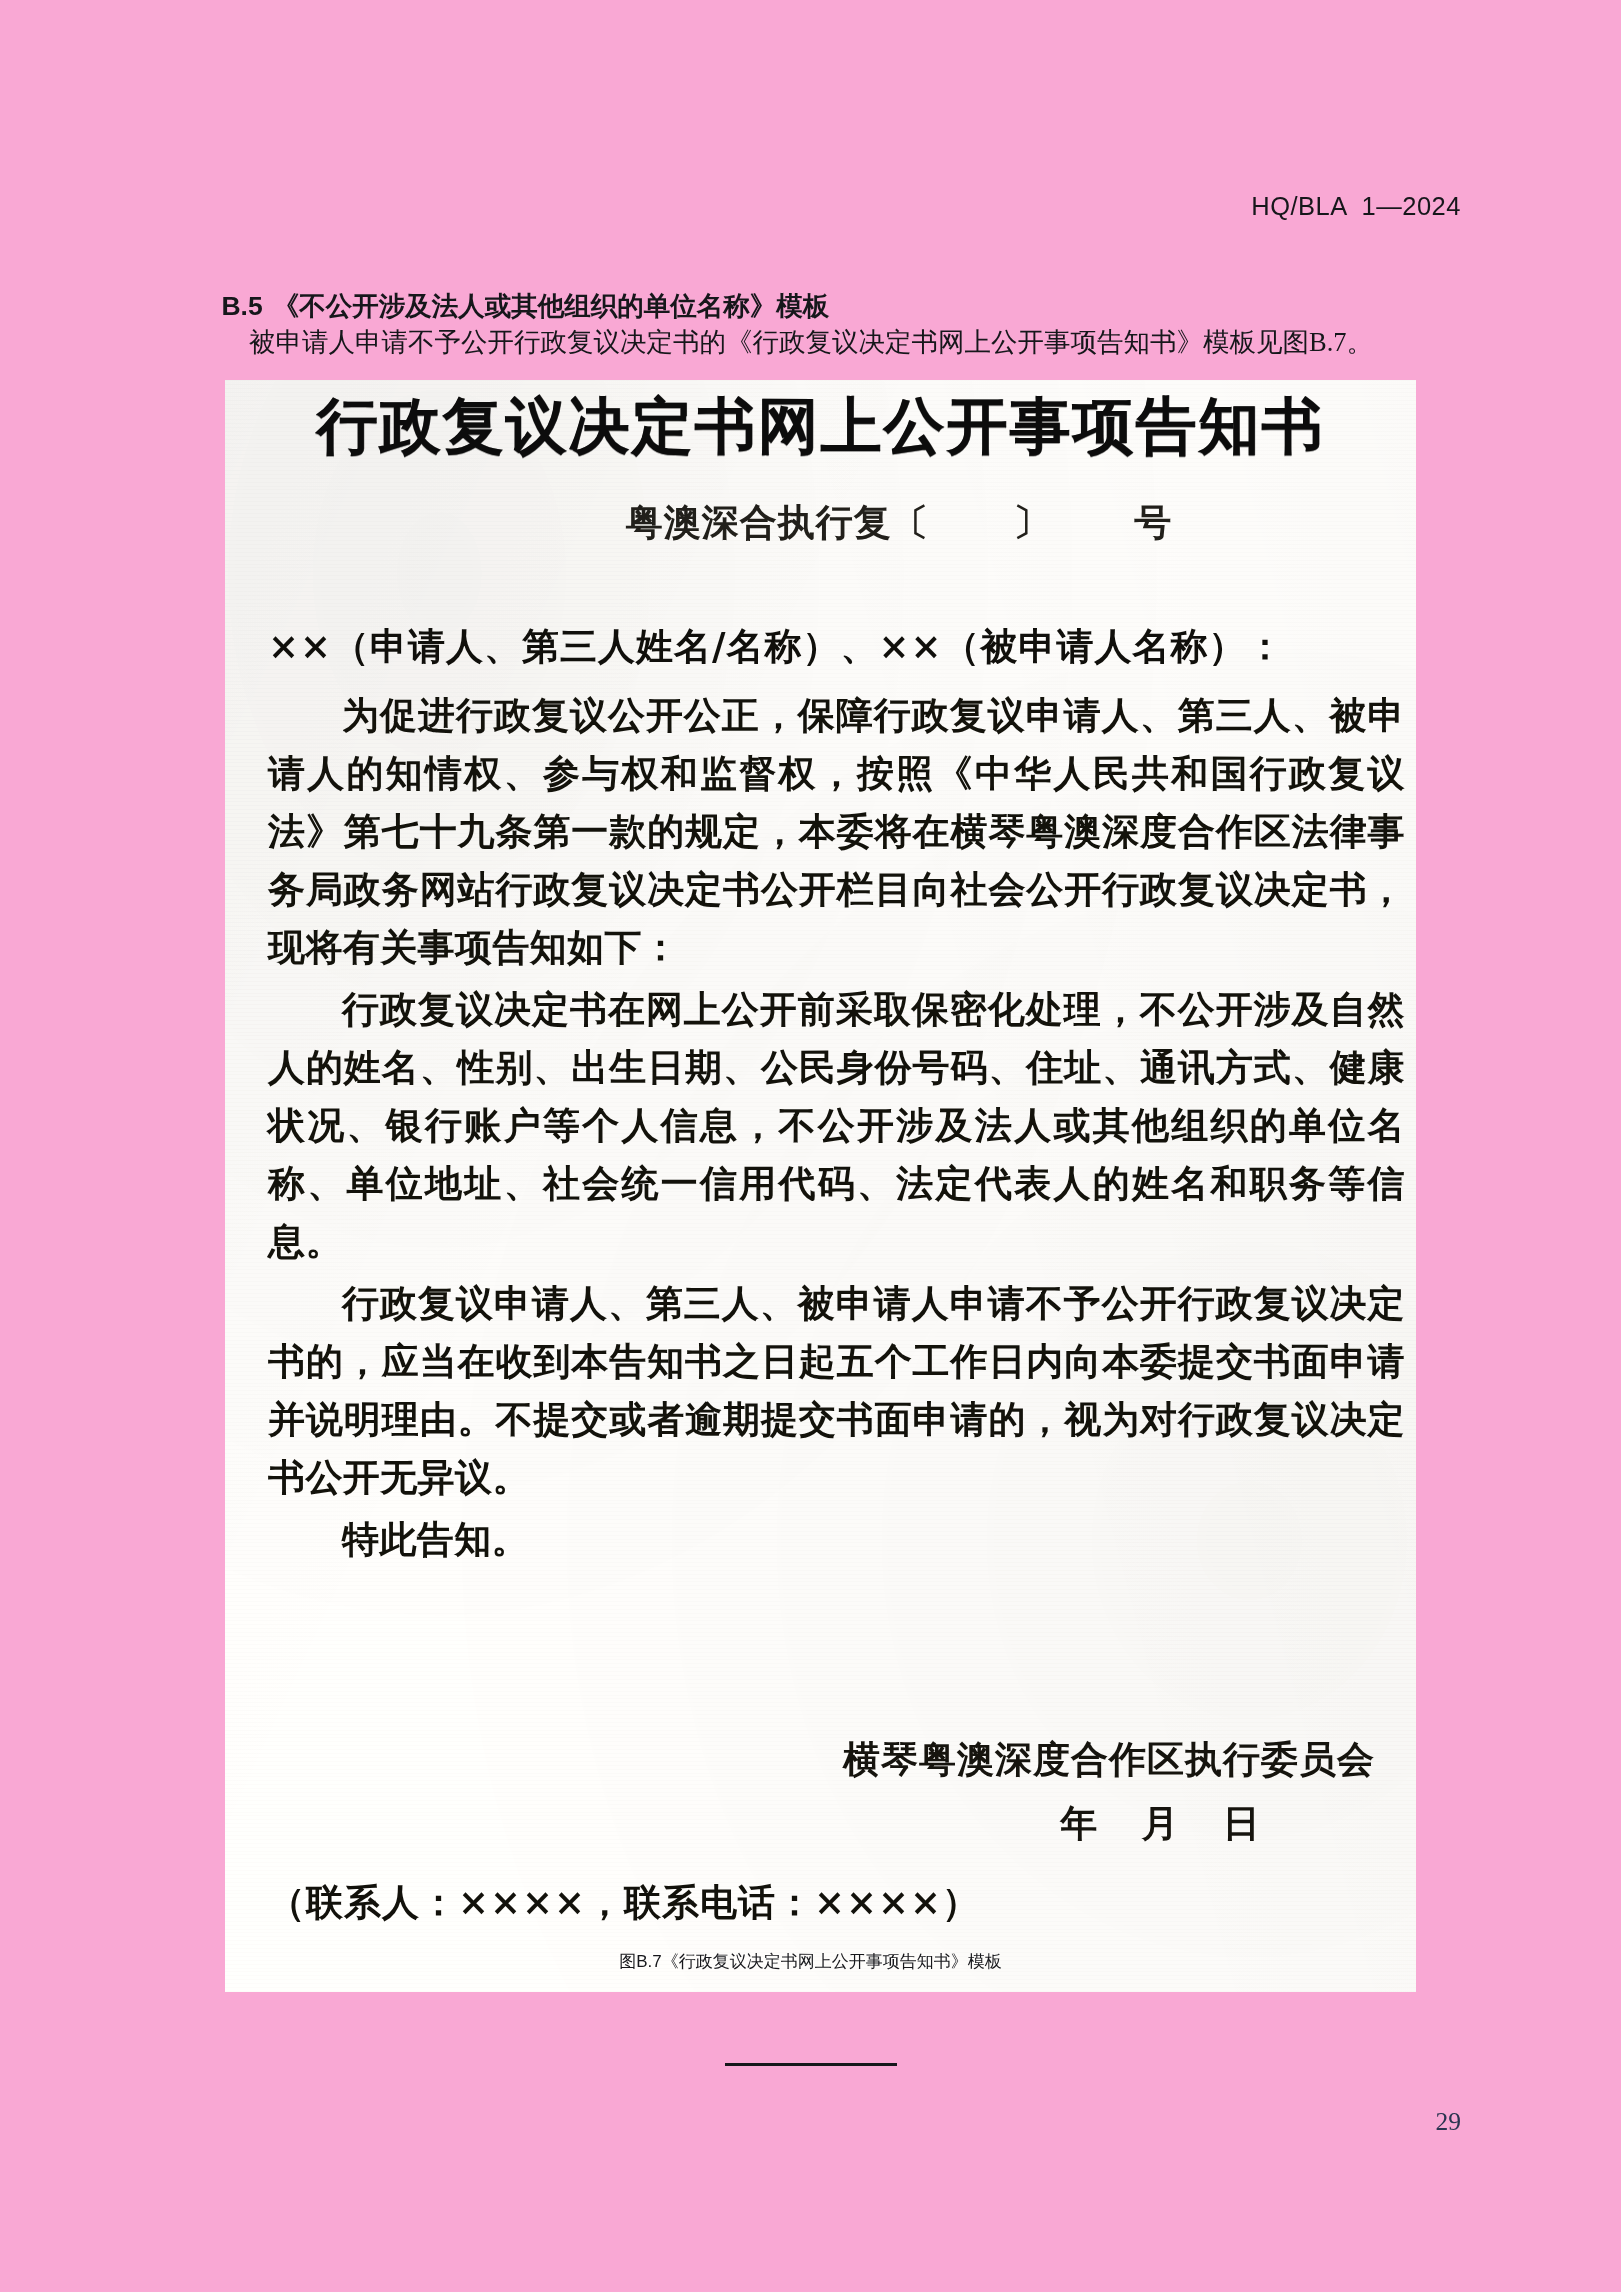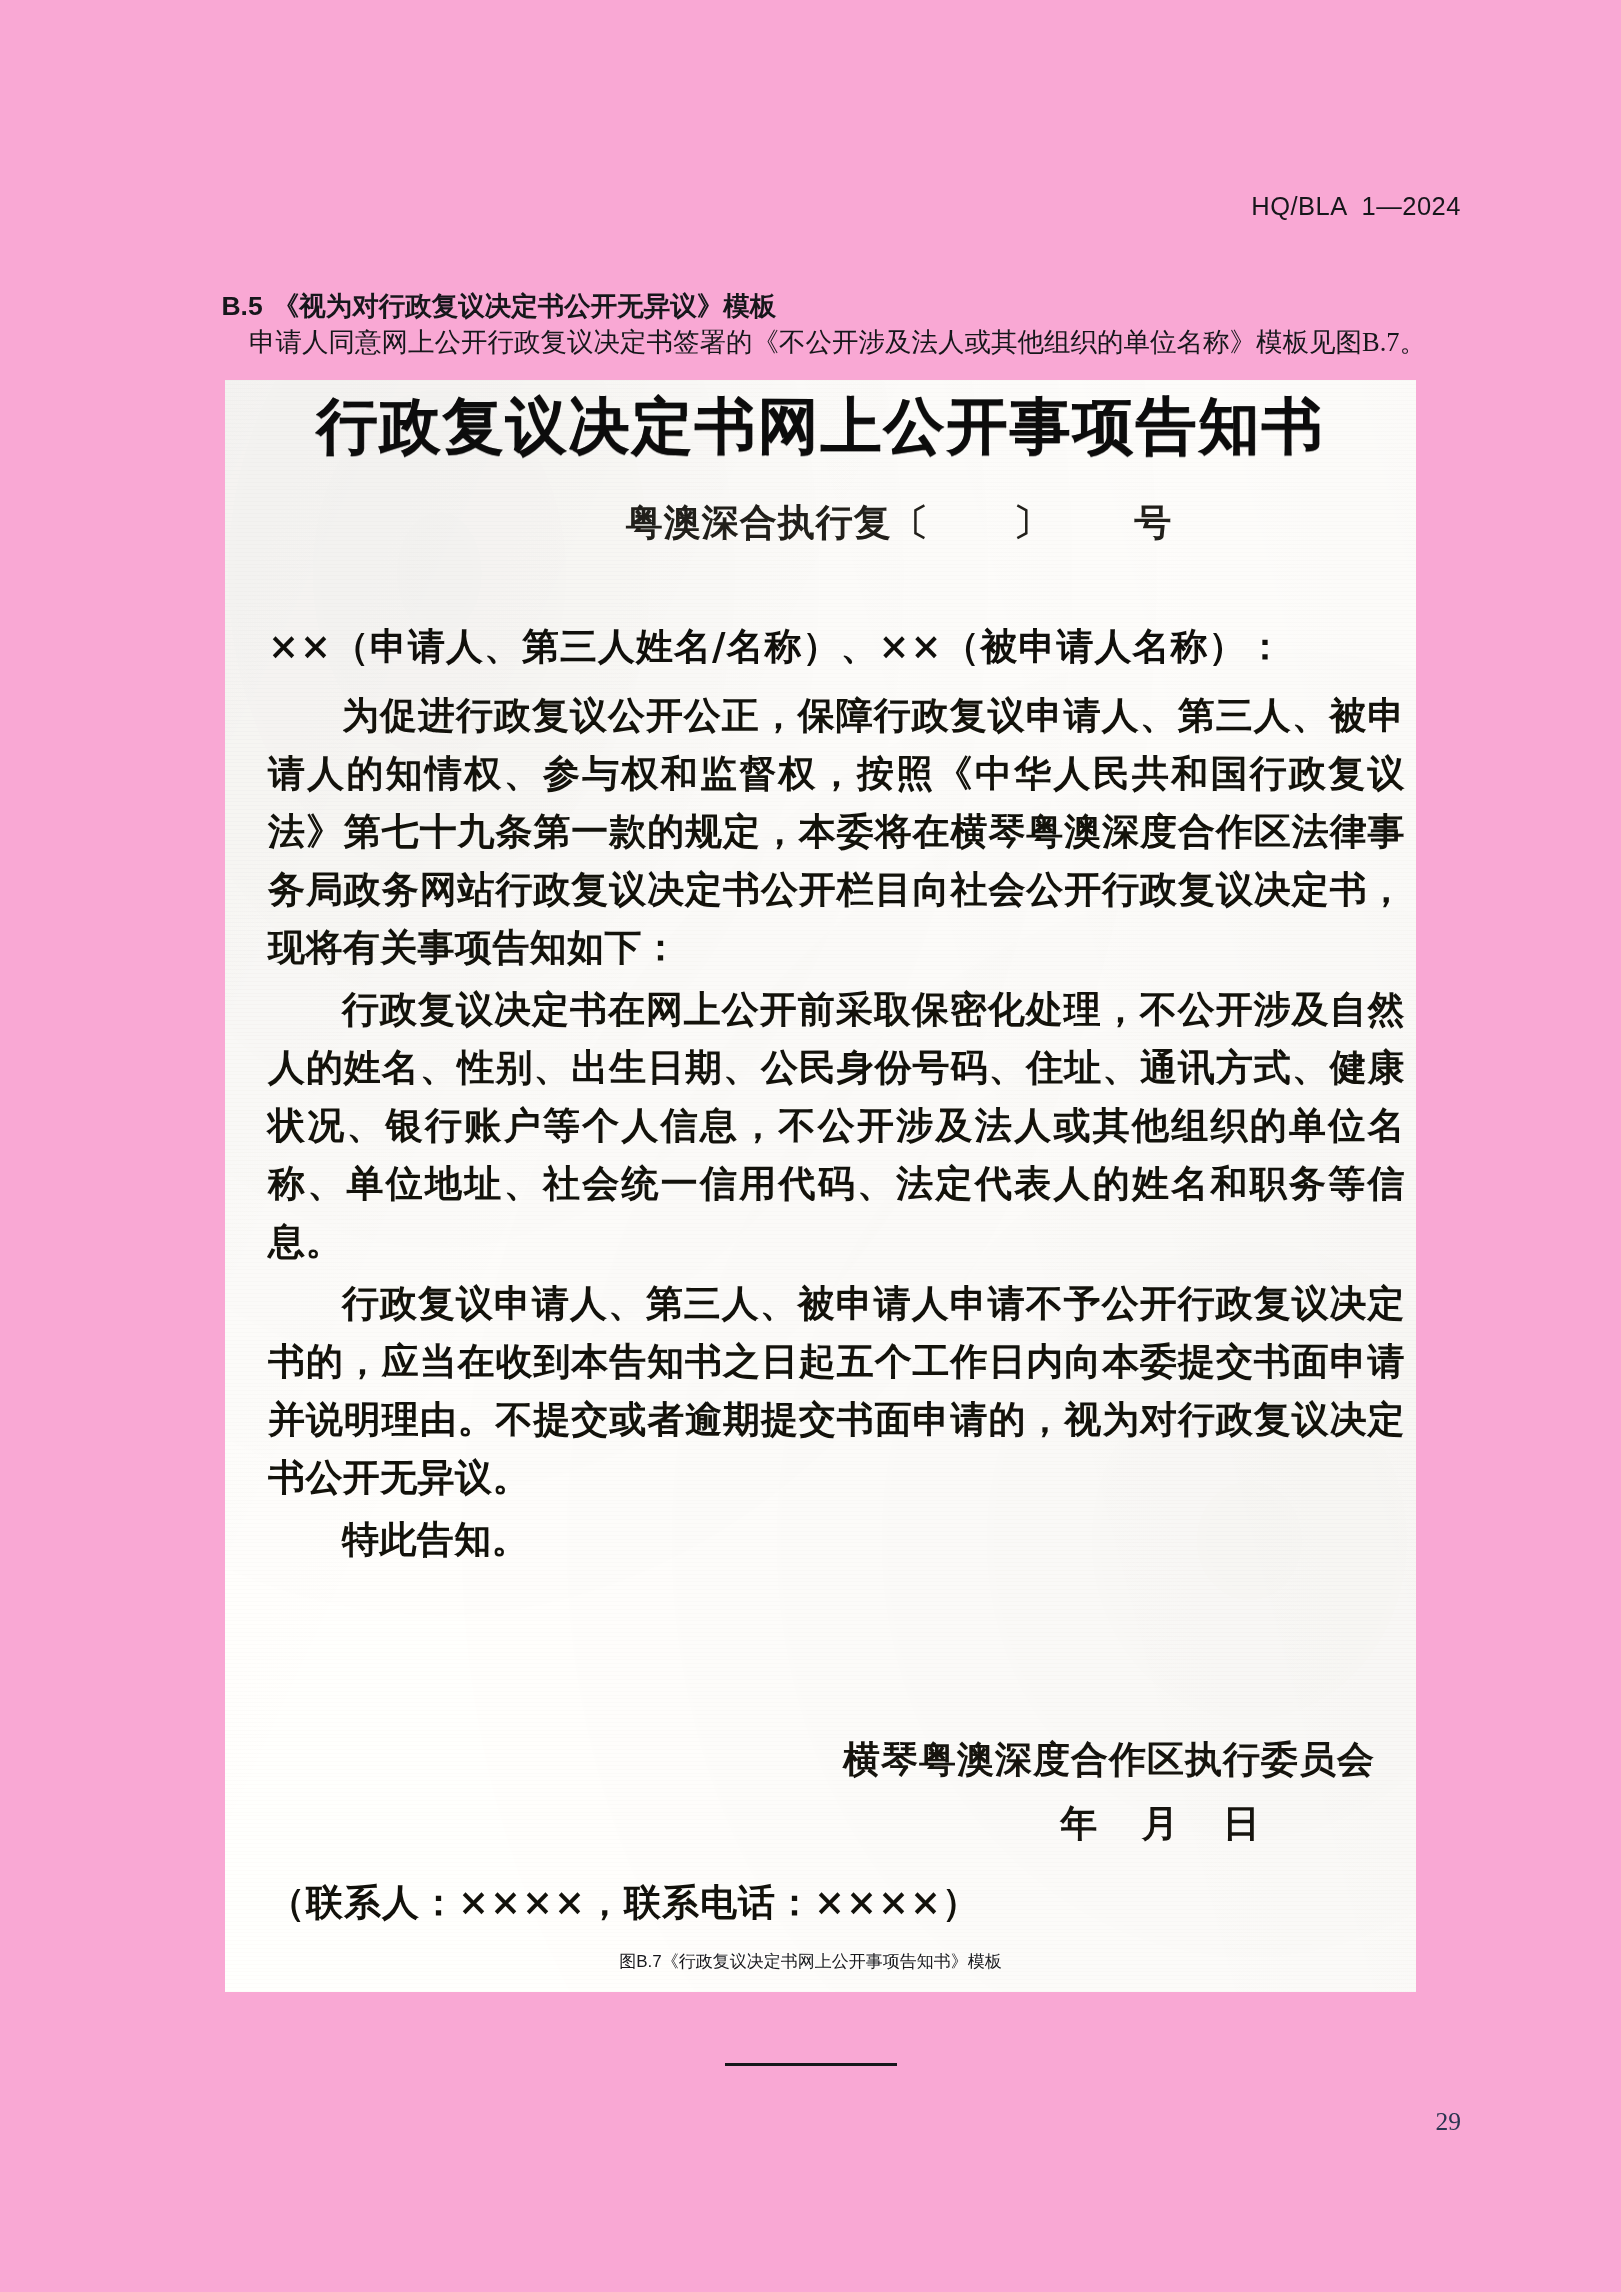--- a/index.html
+++ b/index.html
@@ -222,24 +222,24 @@
   }
 </style>
 </head>
 <body>
 
 <div class="page">
 
   <div class="running-header">HQ/BLA  1—2024</div>
 
   <div class="clause-heading">
-    <span class="num">B.5</span><span>《视为对行政复议决定书公开无异议》模板</span>
+    <span class="num">B.5</span><span>《不公开涉及法人或其他组织的单位名称》模板</span>
   </div>
 
-  <div class="lead-paragraph">申请人同意网上公开行政复议决定书签署的《不公开涉及法人或其他组织的单位名称》模板见图B.7。</div>
+  <div class="lead-paragraph">被申请人申请不予公开行政复议决定书的《行政复议决定书网上公开事项告知书》模板见图B.7。</div>
 
   <div class="scan">
 
     <div class="scan-title">行政复议决定书网上公开事项告知书</div>
 
     <div class="scan-docnum">粤澳深合执行复〔      〕      号</div>
 
     <div class="scan-addressee">××（申请人、第三人姓名/名称）、××（被申请人名称）：</div>
 
     <div class="scan-body">

